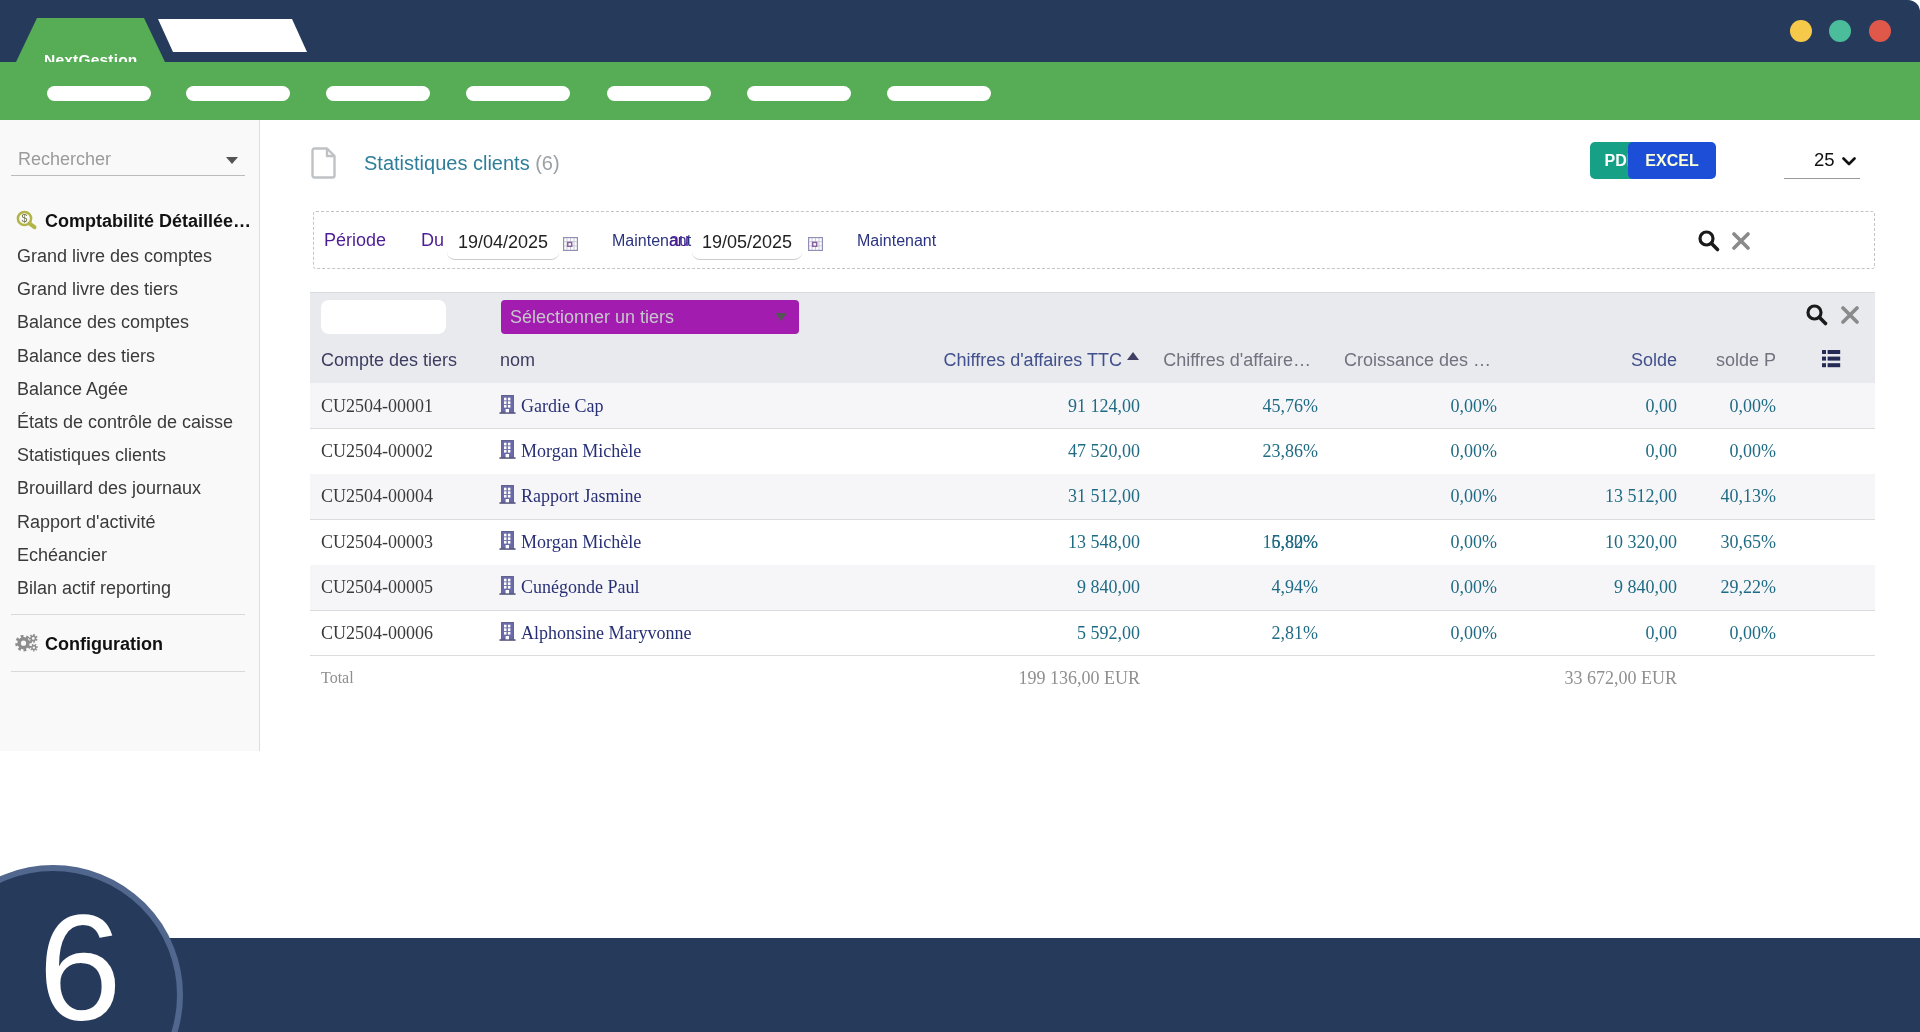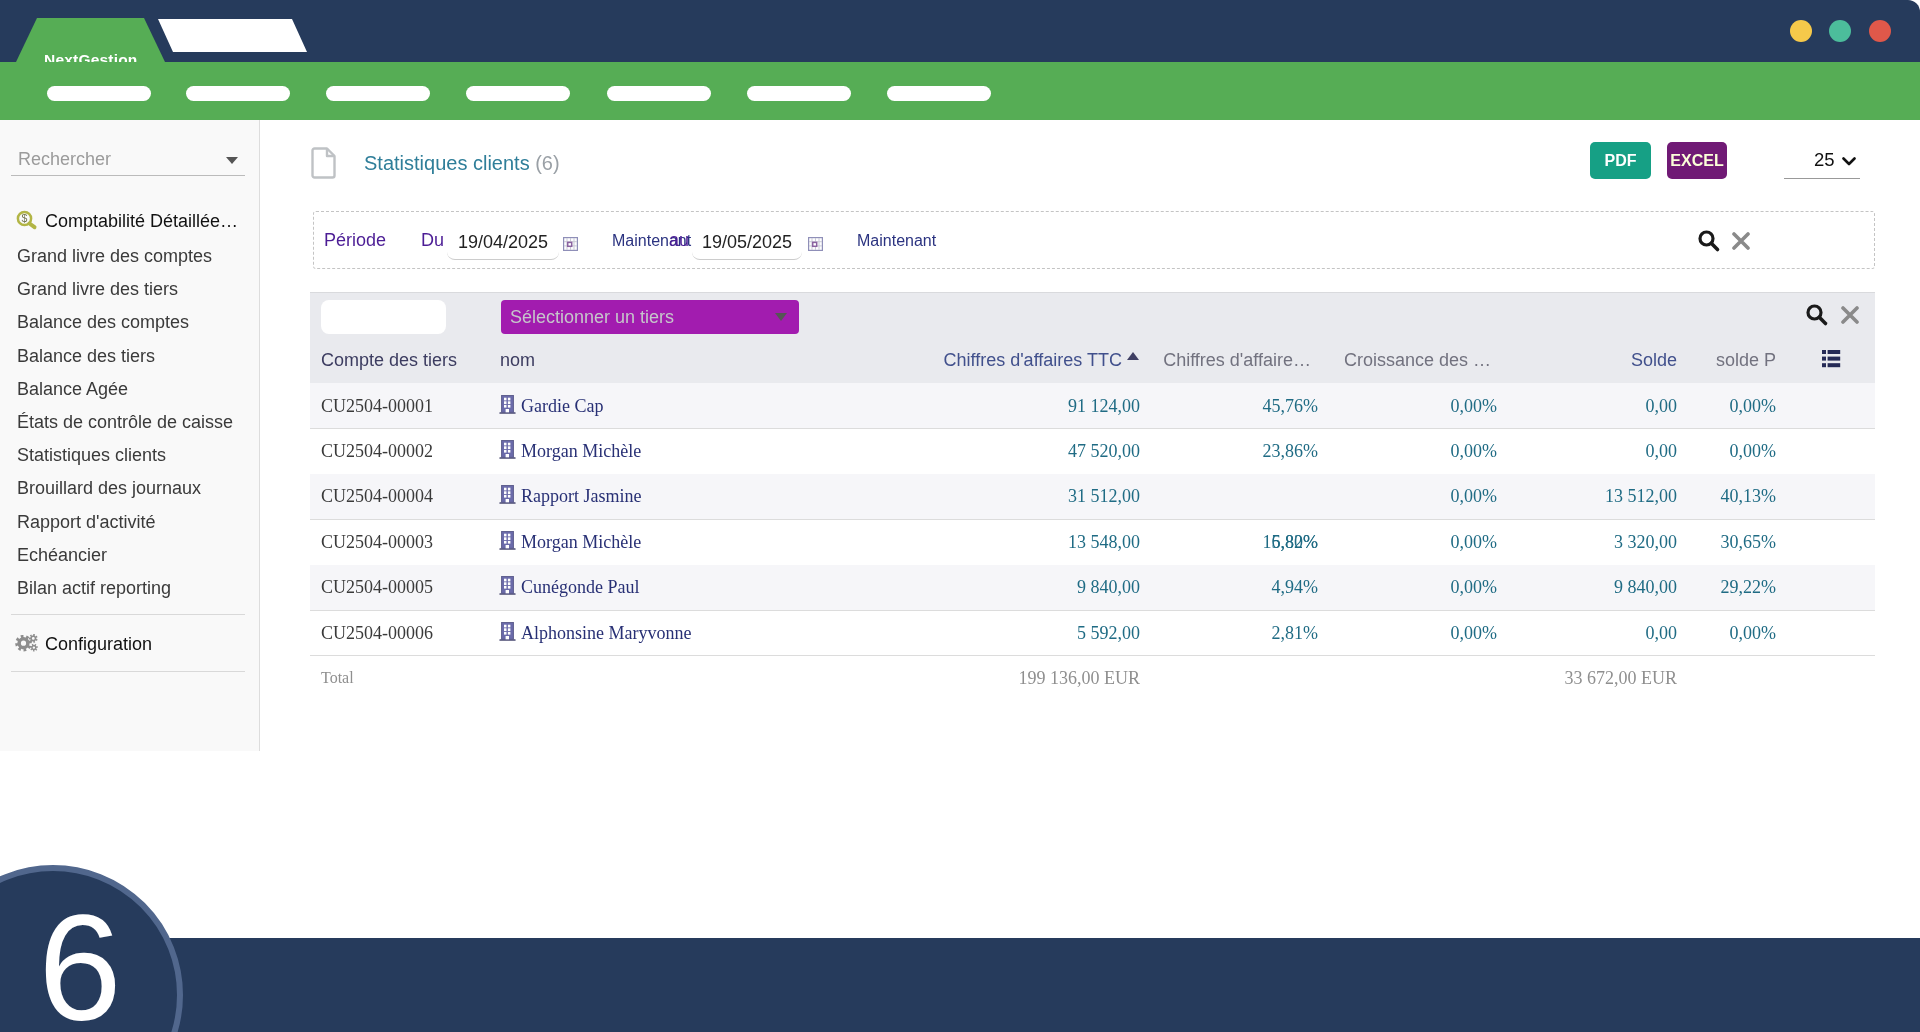--- a/index.html
+++ b/index.html
@@ -20,30 +20,30 @@
   #c2 { left:1829px; background:#4cbd9b; }
   #c3 { left:1869px; background:#e0584a; }
   .pill { top:86px; height:15px; width:104px; background:#fff; border-radius:8px; }
 
   
   #sidebar { left:0; top:120px; width:260px; height:631px; background:#f9f9f9; border-right:1px solid #ddd; }
   #rech { left:18px; top:149px; color:#9b9b9b; font-size:18px; }
   #rechline { left:11px; top:175px; width:234px; height:1px; background:#bbb; }
   #rechcaret { left:226px; top:157px; width:0; height:0; border-left:6px solid transparent; border-right:6px solid transparent; border-top:7px solid #555; }
   .side-item { left:17px; color:#3a3a3a; font-size:18px; white-space:nowrap; }
-  .side-head { left:45px; color:#111; font-size:18px; font-weight:normal; white-space:nowrap;text-align:right; }
+  .side-head { left:45px; color:#111; font-size:18px; font-weight:bold; white-space:nowrap;text-align:right; }
   .sephr { left:11px; width:234px; height:1px; background:#d9d9d9; }
 
   
   #title { left:364px; top:152px; font-size:20px; color:#2f7e99; }
   #title span { color:#9aa0a6; }
   .btn { top:142px; height:37px; border-radius:5px; color:#fff; font-weight:bold; font-size:16px;
          display:flex; align-items:center; justify-content:center; }
   #pdfbtn { left:1590px; width:61px; background:#16a085; }
-  #excelbtn { left:1667px; width:60px; background:#701a75; color:#fbffd8; }
+  #excelbtn { left:1628px; width:88px; background:#1d4ed8; color:#fbffd8; }
   #sel25 { left:1784px; top:146px; width:76px; height:33px; border-bottom:1px solid #999; font-size:18.5px; color:#111; }
   #sel25 span { position:absolute; left:30px; top:3px; }
 
   
   #period { left:313px; top:211px; width:1562px; height:58px; border:1px dashed #c4c4c4; border-radius:3px; background:#fff; }
   #period .lbl { position:absolute; top:18px; font-size:18px; color:#4c1d95; }
   .dateinput { position:absolute; top:15px; height:33px; border-bottom:1px solid #ccc; border-bottom-left-radius:8px; border-bottom-right-radius:8px;
                font-size:18px; color:#222; text-align:center; padding-top:5px; }
   .maintenant { position:absolute; top:20px; font-size:16px; color:#2b3380;margin-left:26px; }
 
@@ -283,21 +283,21 @@
         <rect x="8.9" y="6.3" width="2.5" height="2.7"></rect>
       <rect x="5" y="9.9" width="2.5" height="2.7"></rect>
         <rect x="8.9" y="9.9" width="2.5" height="2.7"></rect>
       <rect x="6.6" y="14" width="3.4" height="3.3"></rect>
       </g>
     </svg>
     <div class="cell name">Morgan Michèle</div>
     <div class="cell num rightal" style="left:630px; width:200px;">13 548,00</div>
     <div class="cell num rightal" style="left:808px; width:200px;">6,80%</div>
     <div class="cell num rightal" style="left:987px; width:200px;">0,00%</div>
-    <div class="cell num rightal" style="left:1167px; width:200px;">3 320,00</div>
+    <div class="cell num rightal" style="left:1167px; width:200px;">10 320,00</div>
     <div class="cell num rightal" style="left:1266px; width:200px;">30,65%</div>
   </div>
   <div class="abs rowline" style="top:564.6px"></div>
   <div class="abs row odd" style="top:564.6px">
     <div class="cell code">CU2504-00005</div>
     <svg width="17" height="19" viewBox="0 0 17 19" style="position:absolute; left:189px; top:11.5px;">
       <rect x="0.4" y="17.2" width="16.2" height="1.6" rx="0.5" fill="#4a4a72"></rect>
       <rect x="2.6" y="0.4" width="11.8" height="16.9" fill="#6b6baa" stroke="#565687" stroke-width="0.9"></rect>
       <g fill="#fff">
         <rect x="5" y="2.7" width="2.5" height="2.7"></rect>

